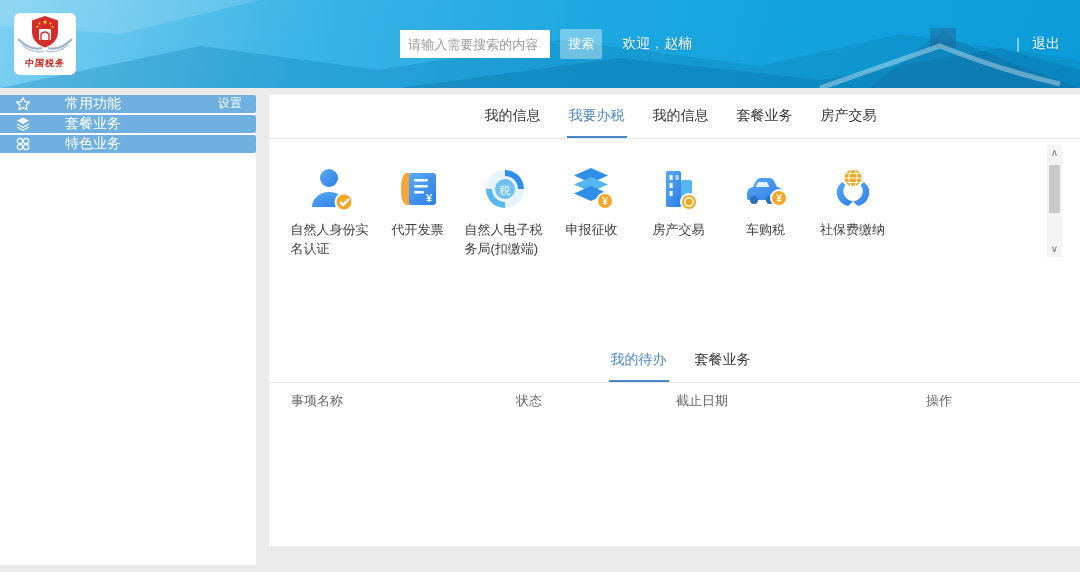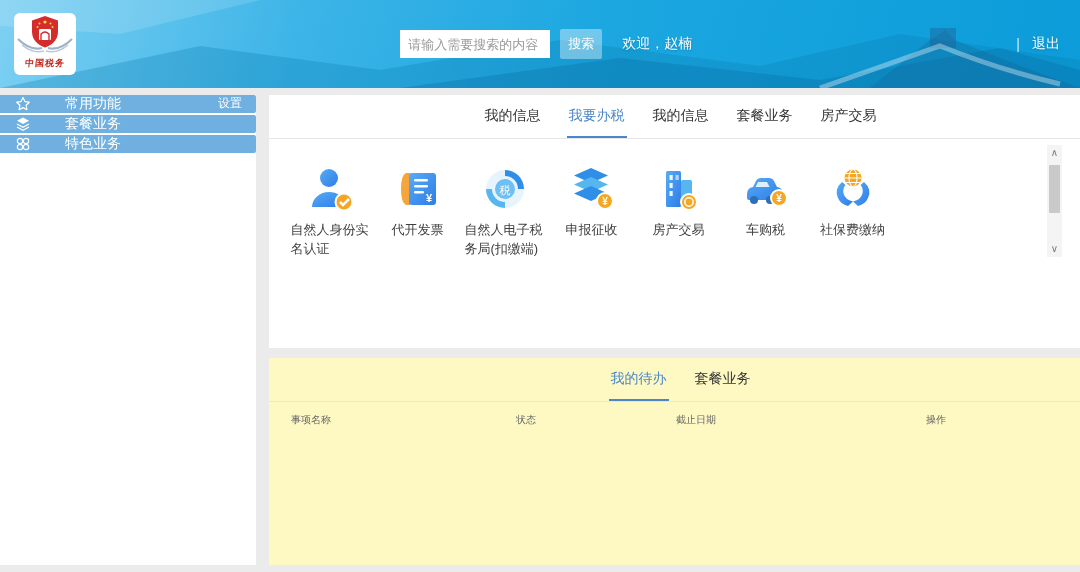--- a/index.html
+++ b/index.html
@@ -35,21 +35,21 @@
   .sidebar { position:absolute; left:0; top:95px; width:256px; height:470px; background:#fff; }
   .side-item { height:18px; margin-bottom:2px; background:#6fb0e0; color:#fff;
     display:flex; align-items:flex-start; padding:0 14px; font-size:14px; cursor:pointer;
     border-radius:0 2px 2px 0;gap:21px; }
   .side-item .s-icon { width:18px; height:18px; margin-right:12px; display:flex;
     align-items:center; justify-content:center; }
   .side-action { margin-left:auto; font-size:12px; cursor:pointer; }
 
   
   .panel-top { position:absolute; left:269px; top:95px; width:811px; height:253px; background:#fff; }
-  .panel-bottom { position:absolute; left:269px; top:358px; width:811px; height:207px; background:#fef9c3; }
+  .panel-bottom { position:absolute; left:269px; top:339px; width:811px; height:207px; background:#ffffff; }
 
   .tabbar { height:44px; border-bottom:1px solid #e6e6e6; display:flex; align-items:stretch;
     padding-left:36px;justify-content:center; }
   .tab { font-size:14px; color:#333; display:flex; align-items:center; padding:0 2px;
     margin-right:24px; cursor:pointer; border-bottom:2px solid transparent; }
   .tab.active { color:#4a86c8; border-bottom-color:#4a86c8; }
 
   
   .scroll-area { position:relative; height:122px; overflow:hidden; margin-top:2px; }
   .grid { display:flex; padding:24px 0 0 18px; }
@@ -59,21 +59,21 @@
     text-align:left; max-width:80px; }
 
   .fake-scrollbar { position:absolute; right:18px; top:4px; width:15px; height:112px;
     background:#f4f4f4; display:flex; flex-direction:column; align-items:center; cursor:pointer; }
   .sb-arrow { height:16px; display:flex; align-items:center; justify-content:center;
     color:#7a7a7a; font-size:10px; line-height:10px; width:100%; }
   .sb-thumb { width:11px; height:48px; background:#c9c9c9; margin:4px 0; border-radius:1px; }
 
   
   .table-header { display:flex; height:36px; align-items:center; padding-left:22px;
-    font-size:10px; color:#666; }
+    font-size:13px; color:#666; }
   .th { white-space:nowrap; }
   .th-name { width:225px; } .th-date { width:250px; } .th-status { width:160px; }
   .th-op { flex:1; }
 </style>
 </head>
 <body>
 
 <div class="stage">
 
   <div class="header">

